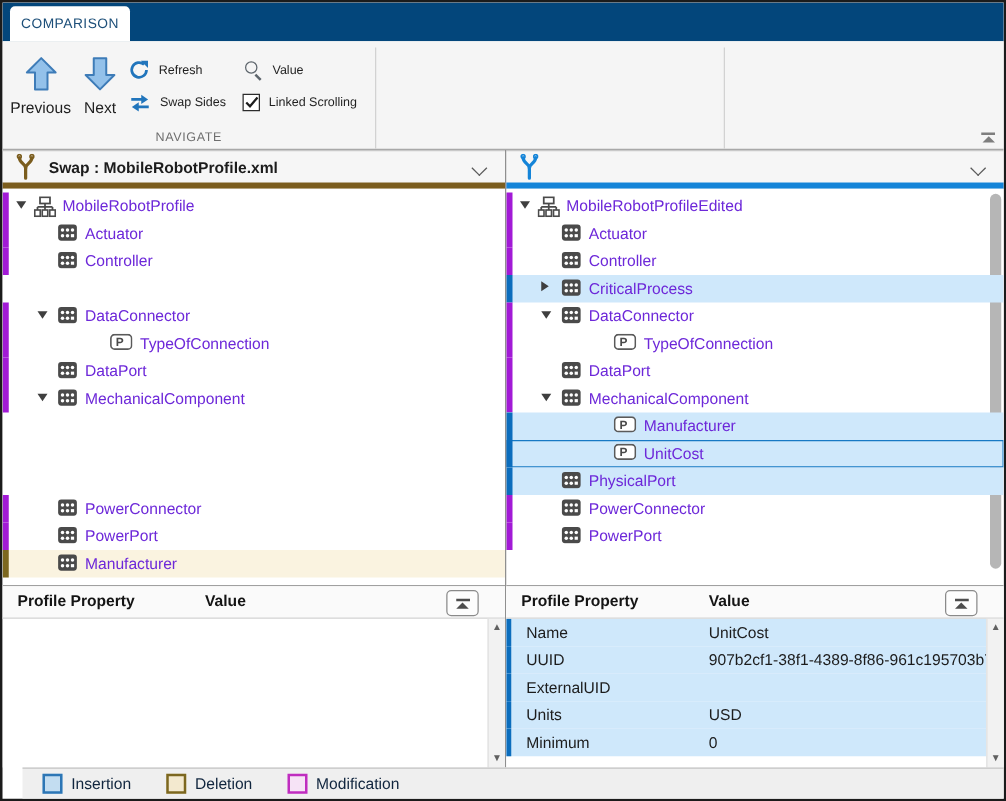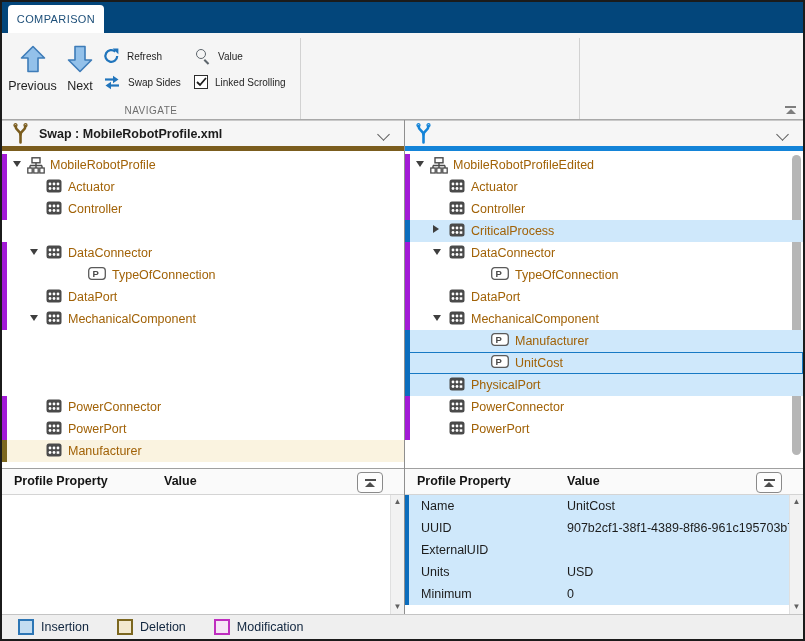--- a/index.html
+++ b/index.html
@@ -39,21 +39,21 @@
   .tree{position:absolute;top:149px;height:318px;background:#fff;overflow:hidden;}
   .tree-row{position:absolute;left:0;right:0;height:22px;}
   .tree-row.hl-insertion{background:var(--insertion-row);}
   .tree-row.hl-deletion{background:var(--deletion-row);}
   .tree-row.selected{box-shadow:inset 0 0 0 1px var(--selection-border);}
   .edge{position:absolute;left:0;top:0;width:5px;height:22px;}
   .twisty{position:absolute;top:7px;width:0;height:0;}
   .twisty.open{border-left:4.5px solid transparent;border-right:4.5px solid transparent;border-top:6px solid #3f3f3f;}
   .twisty.closed{top:5px;border-top:4.5px solid transparent;border-bottom:4.5px solid transparent;border-left:6px solid #3f3f3f;}
   .ticon{position:absolute;top:3px;display:flex;align-items:center;}
-  .tlabel{position:absolute;top:3.5px;font-size:12.5px;color:#a16207;white-space:nowrap;}
+  .tlabel{position:absolute;top:3.5px;font-size:12.5px;color:#6d28d9;white-space:nowrap;}
   .treescroll{position:absolute;right:2px;top:4px;width:9px;height:300px;border-radius:4.5px;background:#b6b6b6;}
 
   .vdivider{position:absolute;left:402px;top:118px;width:1px;height:494px;background:#8f8f8f;}
 
   
   .proppanel{position:absolute;top:466px;height:146px;background:#fff;box-sizing:border-box;border-top:1px solid #a0a0a0;}
   .prophead{position:absolute;left:0;right:0;top:0;height:26px;background:#fafafa;border-bottom:1px solid #d4d4d4;box-sizing:border-box;}
   .prophead .h1{position:absolute;left:12px;top:5px;font-size:12.5px;font-weight:bold;color:#141414;}
   .prophead .h2{position:absolute;left:162px;top:5px;font-size:12.5px;font-weight:bold;color:#141414;}
   .collapsebtn{position:absolute;right:21px;top:3px;width:24px;height:19px;border:1px solid #8a8a8a;border-radius:4px;background:#fdfdfd;
@@ -61,21 +61,21 @@
   .propbody{position:absolute;left:0;right:14px;top:26px;bottom:0;overflow:hidden;}
   .prop-row{position:absolute;left:0;right:0;height:22px;background:var(--insertion-row);}
   .prop-row .pbar{position:absolute;left:0;top:0;width:4px;height:22px;background:var(--insertion);}
   .prop-row .pc1{position:absolute;left:16px;top:4px;font-size:12.5px;color:#1c1c1c;}
   .prop-row .pc2{position:absolute;left:162px;top:4px;font-size:12.5px;color:#1c1c1c;white-space:nowrap;}
   .scrollcol{position:absolute;right:0;top:0;bottom:0;width:14px;background:#f2f2f2;border-left:1px solid #e0e0e0;box-sizing:border-box;}
   .scrollcol .up,.scrollcol .dn{position:absolute;left:0;width:100%;text-align:center;font-size:8px;color:#606060;line-height:14px;}
   .scrollcol .up{top:0;}.scrollcol .dn{bottom:0;}
 
   
-  .legend{position:absolute;left:0;right:0;top:612px;height:25px;background:#efefef;border-top:1px solid #c4c4c4;box-sizing:border-box;
+  .legend{position:absolute;left:16px;right:0;top:612px;height:25px;background:#efefef;border-top:1px solid #c4c4c4;box-sizing:border-box;
           display:flex;align-items:center;padding-left:16px;gap:28px;}
   .legenditem{display:flex;align-items:center;gap:7px;font-size:12.5px;color:#10253e;}
   .legendbox{width:12px;height:12px;box-sizing:content-box;border-width:2px;border-style:solid;}
 </style>
 </head>
 <body>
 
 <div class="window">
 
   <div class="tabstrip">

